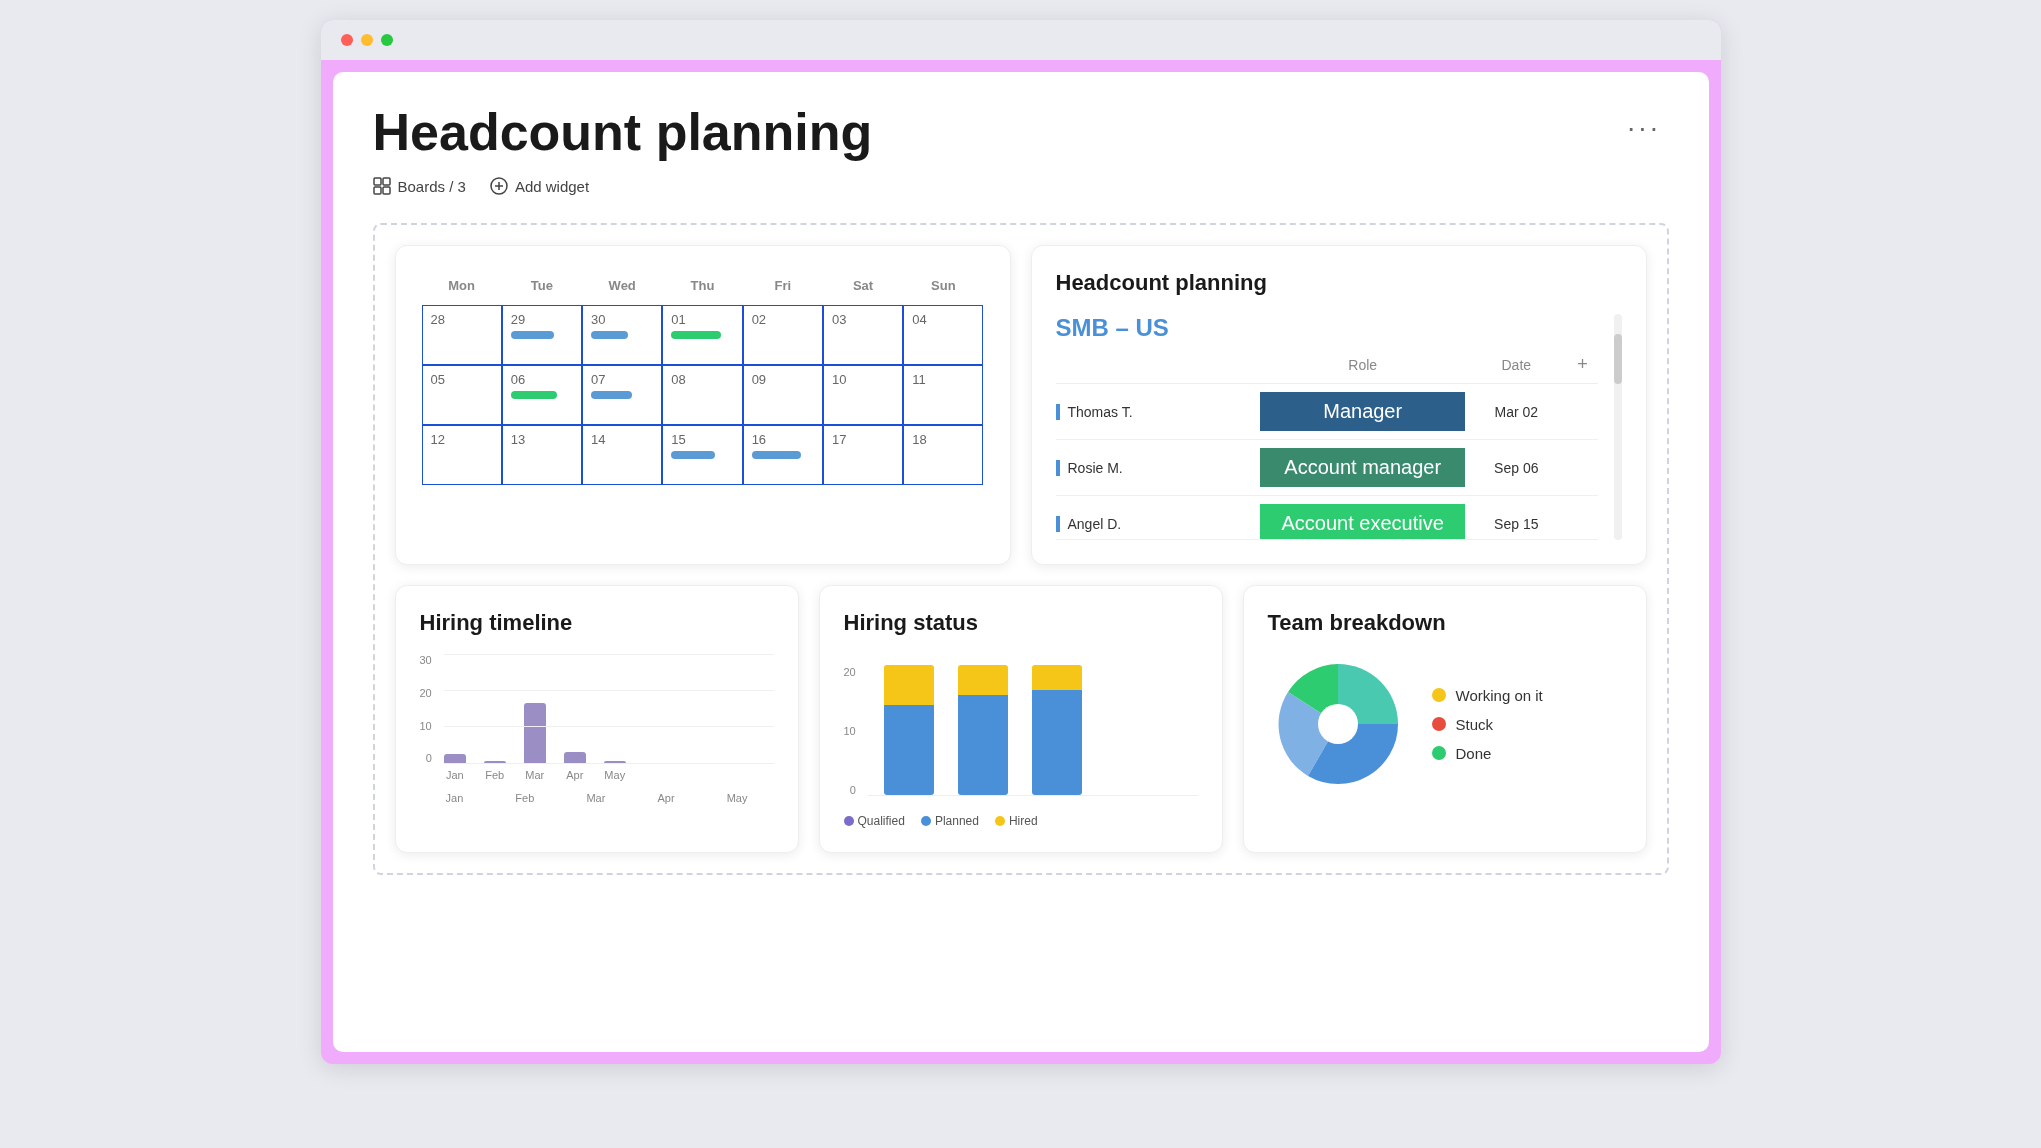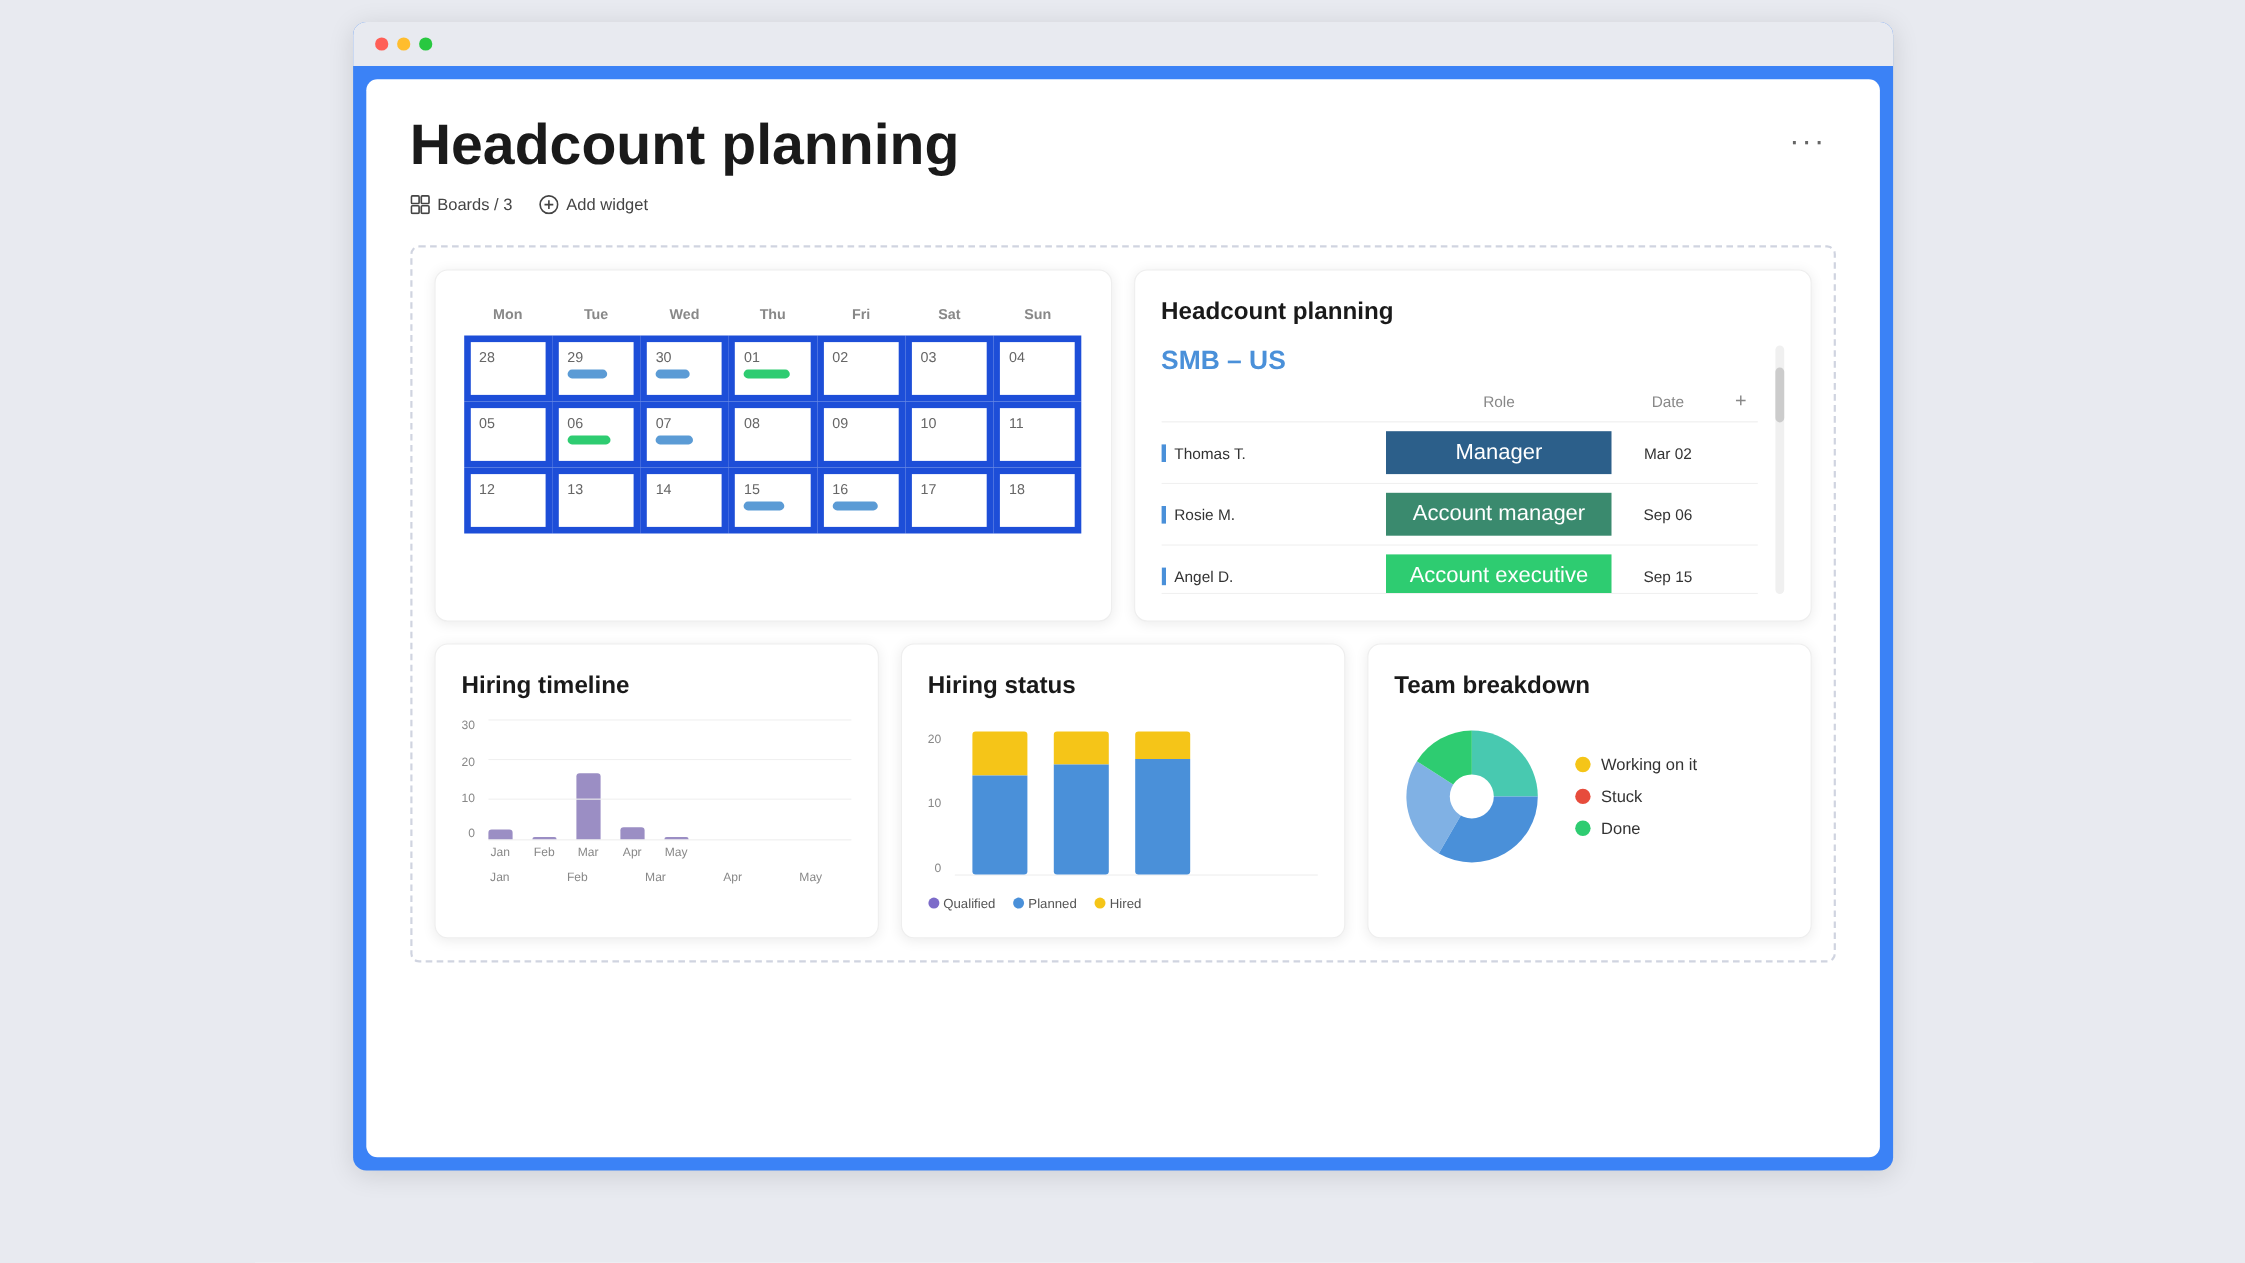--- a/index.html
+++ b/index.html
@@ -3,21 +3,21 @@
   <meta charset="utf-8">
   <style>
     * { box-sizing: border-box; margin: 0; padding: 0; }
     body {
       background: #e8eaf0;
       font-family: -apple-system, BlinkMacSystemFont, 'Segoe UI', sans-serif;
       min-height: 100vh;
       padding: 20px;
     }
     .browser-chrome {
-      background: #3b82f6;
+      background: #f0abfc;
       border-radius: 12px;
       overflow: hidden;
       max-width: 1400px;
       margin: 0 auto;
       box-shadow: 0 4px 24px rgba(0,0,0,0.12);
     }
     .browser-bar {
       background: #e8eaf0;
       padding: 14px 20px;
       display: flex;
@@ -117,21 +117,21 @@
       grid-template-columns: repeat(7, 1fr);
       margin-bottom: 4px;
     }
     .cal-day-header {
       text-align: center;
       font-size: 13px;
       color: #888;
       padding: 6px 0;
     }
     .cal-cell {
-      border: 6px solid #1d4ed8;
+      border: 1px solid #1d4ed8;
       padding: 6px 8px;
       min-height: 60px;
       font-size: 13px;
       color: #555;
     }
     .cal-date { font-size: 13px; color: #666; margin-bottom: 4px; }
     .cal-bar {
       height: 8px;
       border-radius: 4px;
       margin-top: 4px;

